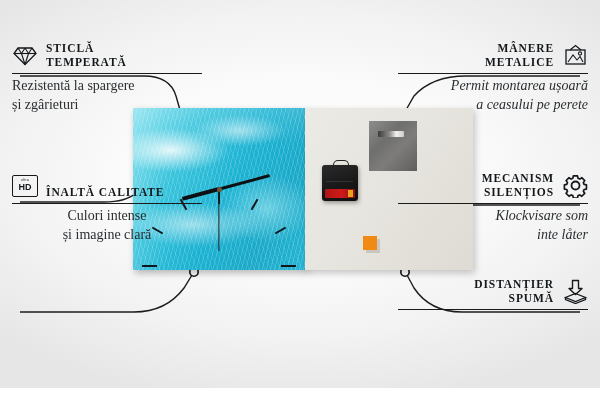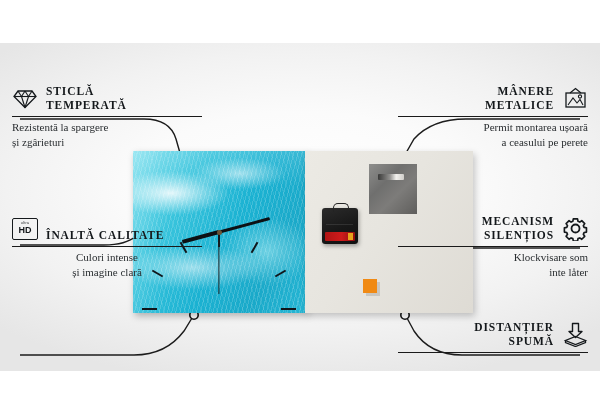--- a/index.html
+++ b/index.html
@@ -9,25 +9,24 @@
   body {
     width: 600px;
     height: 400px;
     overflow: hidden;
     font-family: "Liberation Serif", serif;
   }
 
   #infographic {
     position: relative;
     width: 600px;
-    height: 328px;
+    height: 388px;
     background:
       radial-gradient(ellipse 70% 60% at 50% 45%, #ffffff 0%, #fbfbfb 40%, #f2f2f2 70%, #e6e6e6 100%);
     overflow: hidden;
-    margin-top: 43px;
   }
 
   
   #connectors {
     position: absolute;
     left: 0; top: 0;
     width: 600px; height: 400px;
     pointer-events: none;
   }
   .conn-path {
@@ -220,25 +219,25 @@
     text-transform: uppercase;
   }
   .feature.right .titles { text-align: right; }
   .feature .rule {
     height: 1.2px;
     background: #1a1a1a;
     margin: 4px 0 3px 0;
   }
   .feature .desc {
     font-family: "Liberation Serif", serif;
-    font-size: 11px;
+    font-size: 14px;
     color: #2a2e31;
     line-height: 1.35;
   }
-  .feature.right .desc { text-align: right; }
+  .feature.right .desc { text-align: right; font-style: italic; }
   .feature .icon {
     flex: 0 0 auto;
     width: 26px;
     height: 24px;
     display: flex;
     align-items: center;
     justify-content: center;
   }
   .icon svg { display: block; }
 

